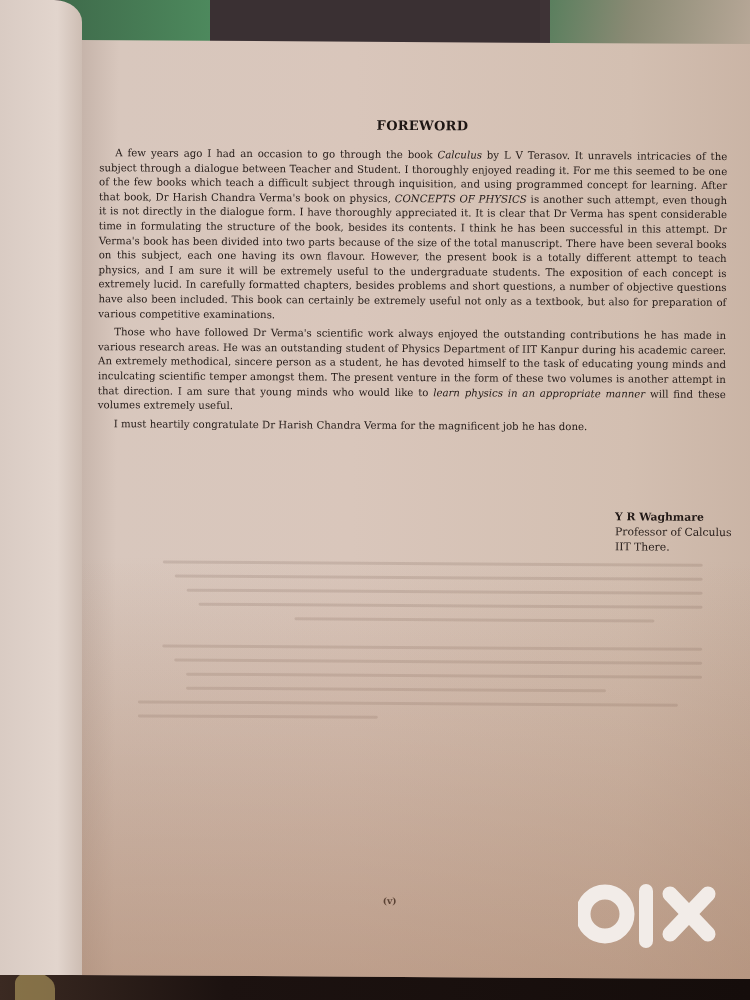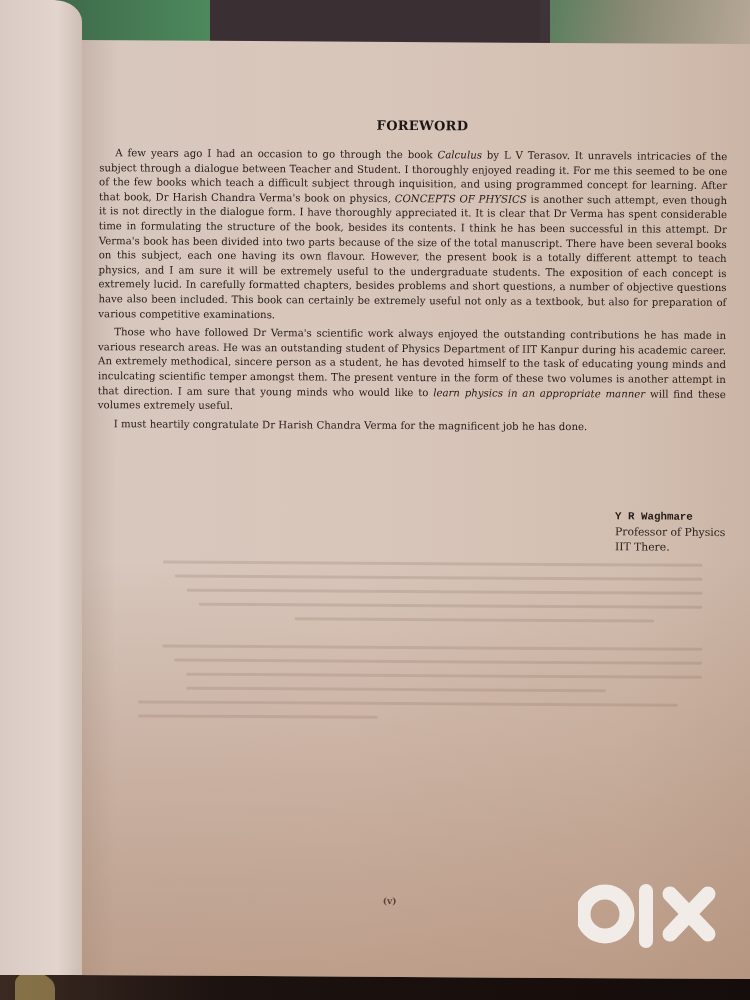--- a/index.html
+++ b/index.html
@@ -44,21 +44,21 @@
   }
   .body-text {
     position: absolute; left: 22px; top: 106px; width: 628px;
     font-size: 10.2px; line-height: 14.6px; color: #231a17; text-align: justify;
   }
   .body-text p { margin: 0 0 4px 0; text-indent: 16px; }
   .body-text i { font-style: italic; }
   .sig {
     position: absolute; left: 540px; top: 466px; font-size: 10.8px; line-height: 15px; color: #231a17;
   }
-  .sig .name { font-weight: bold; font-family: Liberation Mono, monospace; }
+  .sig .name { font-weight: bold; }
   .bleed {
     position: absolute; left: 40px; top: 520px; width: 600px; height: 200px; opacity: .14;
   }
   .bleed div { height: 3px; background: #5a4034; margin: 0 0 11px 0; border-radius: 2px; }
   .pagenum {
     position: absolute; left: 310px; top: 854px; font-size: 9px; font-weight: bold; color: #2a1c17;
   }
   
   .olx {
     position: absolute; left: 578px; top: 880px; width: 150px; height: 70px; z-index: 5;
@@ -80,21 +80,21 @@
   <div class="title">FOREWORD</div>
 
   <div class="body-text">
     <p><span>A few years ago I had an occasion to go through the book </span><i>Calculus</i><span> by L V Terasov. It unravels intricacies of the subject through a dialogue between Teacher and Student. I thoroughly enjoyed reading it. For me this seemed to be one of the few books which teach a difficult subject through inquisition, and using programmed concept for learning. After that book, Dr Harish Chandra Verma's book on physics, </span><i>CONCEPTS OF PHYSICS</i><span> is another such attempt, even though it is not directly in the dialogue form. I have thoroughly appreciated it. It is clear that Dr Verma has spent considerable time in formulating the structure of the book, besides its contents. I think he has been successful in this attempt. Dr Verma's book has been divided into two parts because of the size of the total manuscript. There have been several books on this subject, each one having its own flavour. However, the present book is a totally different attempt to teach physics, and I am sure it will be extremely useful to the undergraduate students. The exposition of each concept is extremely lucid. In carefully formatted chapters, besides problems and short questions, a number of objective questions have also been included. This book can certainly be extremely useful not only as a textbook, but also for preparation of various competitive examinations.</span></p>
     <p><span>Those who have followed Dr Verma's scientific work always enjoyed the outstanding contributions he has made in various research areas. He was an outstanding student of Physics Department of IIT Kanpur during his academic career. An extremely methodical, sincere person as a student, he has devoted himself to the task of educating young minds and inculcating scientific temper amongst them. The present venture in the form of these two volumes is another attempt in that direction. I am sure that young minds who would like to </span><i>learn physics in an appropriate manner</i><span> will find these volumes extremely useful.</span></p>
     <p><span>I must heartily congratulate Dr Harish Chandra Verma for the magnificent job he has done.</span></p>
   </div>
 
   <div class="sig">
     <div class="name">Y R Waghmare</div>
-    <div>Professor of  Physics</div>
+    <div>Professor of  Calculus</div>
     <div>IIT There.</div>
   </div>
 
   <div class="bleed">
     <div style="width:90%;margin-left:8%"></div>
       <div style="width:88%;margin-left:10%"></div>
     <div style="width:86%;margin-left:12%"></div>
       <div style="width:84%;margin-left:14%"></div>
     <div style="width:60%;margin-left:30%"></div>
       <div style="width:0"></div>

